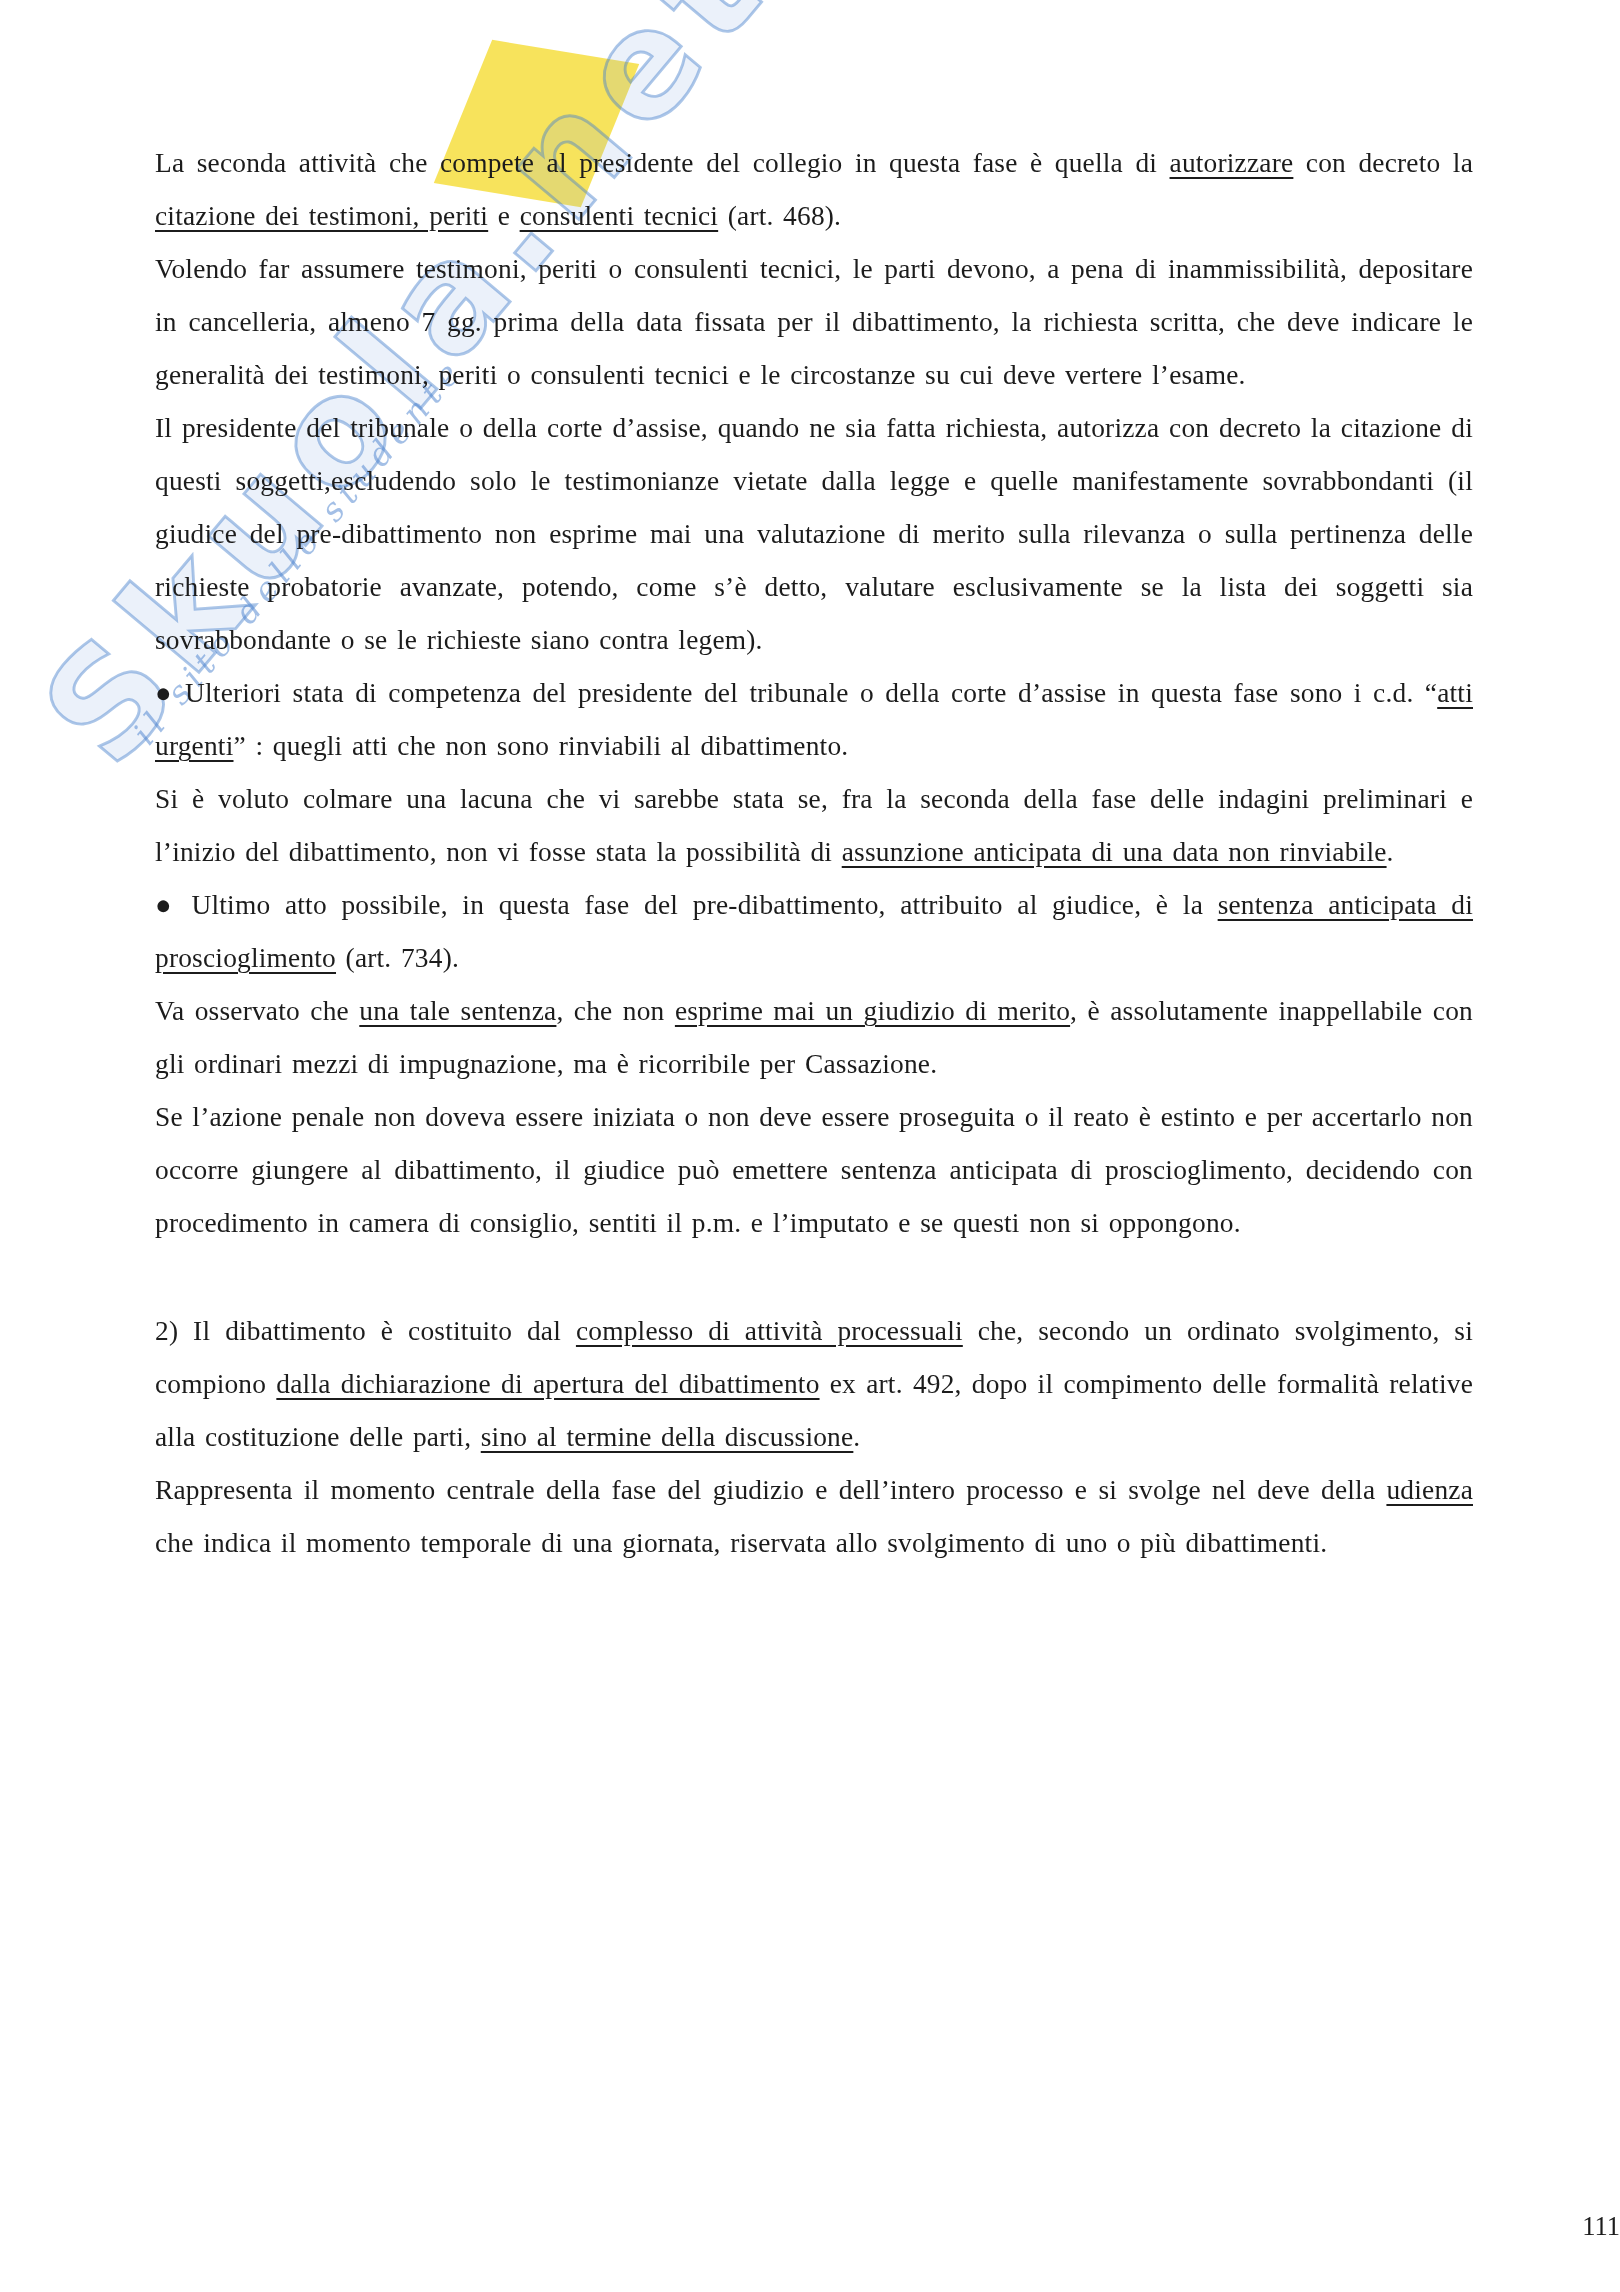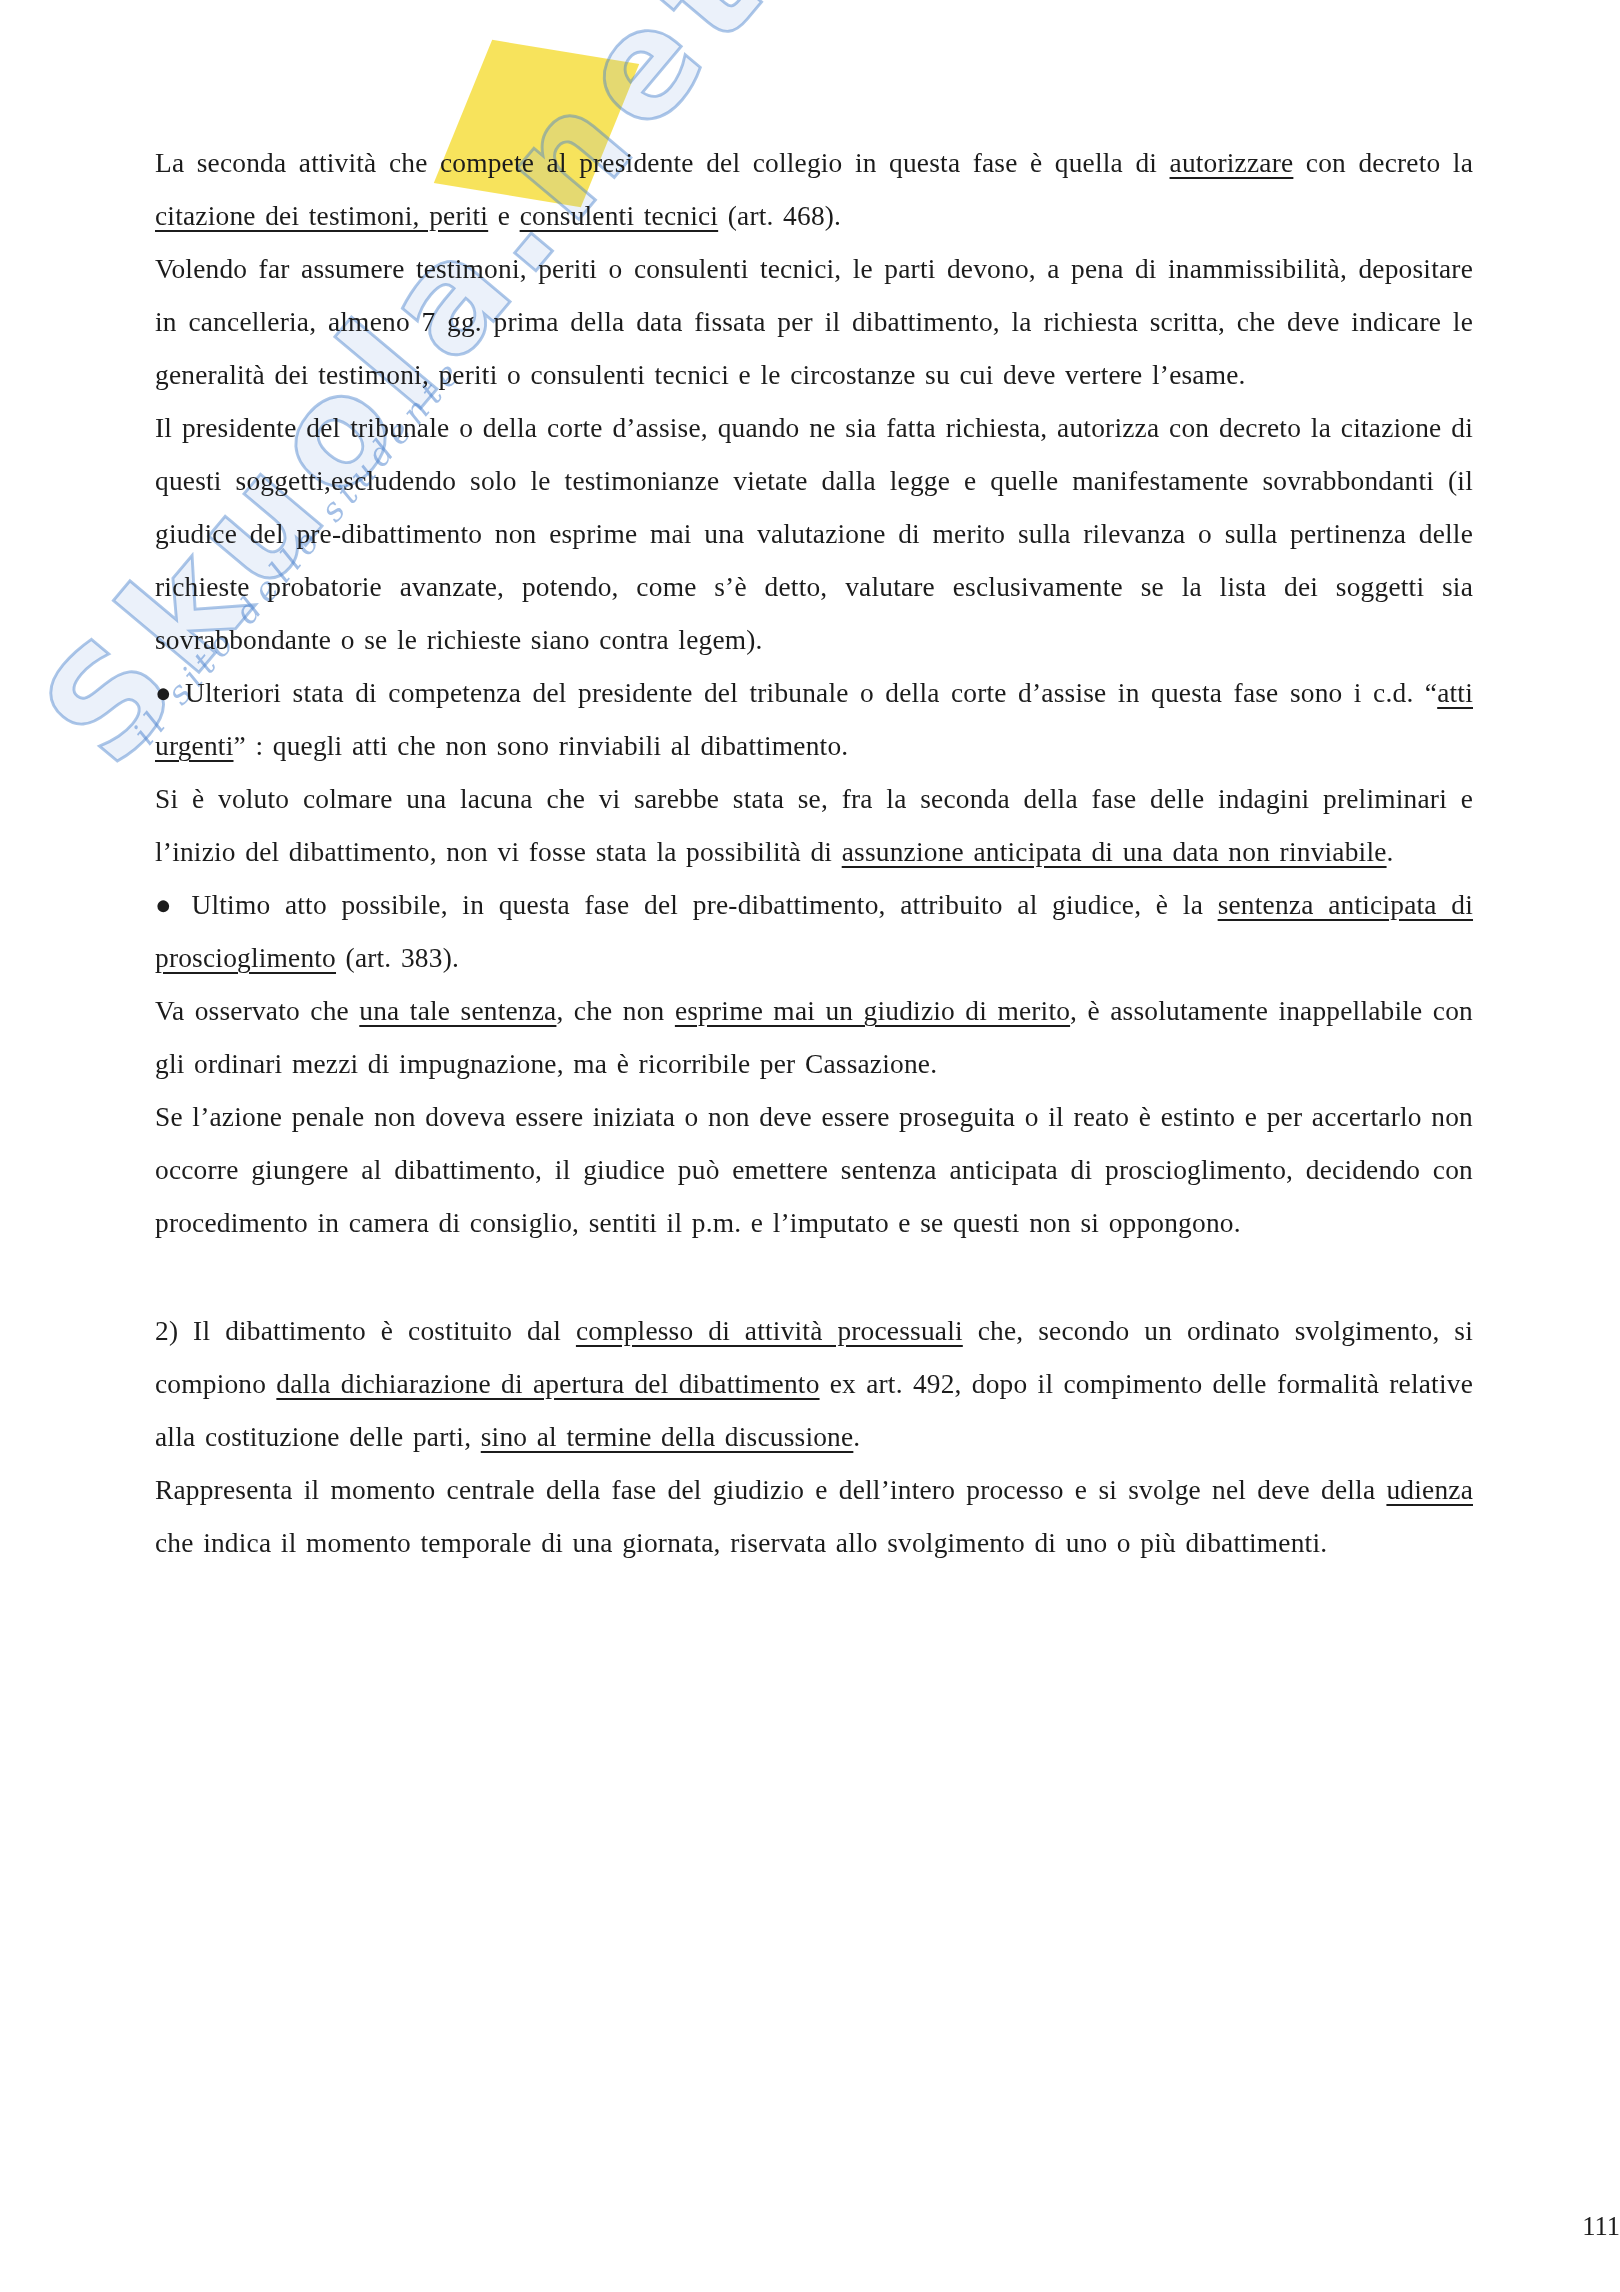--- a/index.html
+++ b/index.html
@@ -106,21 +106,21 @@
     <div class="wm-tagline">il sito dello studente</div>
   </div>
 
   <main class="content">
     <div>
         <p class="para"><span>La seconda attività che compete al presidente del collegio in questa fase è quella di </span><span class="u">autorizzare</span><span> con decreto la </span><span class="u">citazione dei testimoni, periti</span><span> e </span><span class="u">consulenti tecnici</span><span> (art. 468).</span></p>
         <p class="para"><span>Volendo far assumere testimoni, periti o consulenti tecnici, le parti devono, a pena di inammissibilità, depositare in cancelleria, almeno 7 gg. prima della data fissata per il dibattimento, la richiesta scritta, che deve indicare le generalità dei testimoni, periti o consulenti tecnici e le circostanze su cui deve vertere l’esame.</span></p>
         <p class="para"><span>Il presidente del tribunale o della corte d’assise, quando ne sia fatta richiesta, autorizza con decreto la citazione di questi soggetti,escludendo solo le testimonianze vietate dalla legge e quelle manifestamente sovrabbondanti (il giudice del pre-dibattimento non esprime mai una valutazione di merito sulla rilevanza o sulla pertinenza delle richieste probatorie avanzate, potendo, come s’è detto, valutare esclusivamente se la lista dei soggetti sia  sovrabbondante o se le richieste siano contra legem).</span></p>
         <p class="para"><span>● Ulteriori stata di competenza del presidente del tribunale o della corte d’assise in questa fase sono i c.d. “</span><span class="u">atti urgenti</span><span>” : quegli atti che non sono rinviabili al dibattimento.</span></p>
         <p class="para"><span>Si è voluto colmare una lacuna che vi sarebbe stata se, fra la seconda della fase delle indagini preliminari e l’inizio del dibattimento, non vi fosse stata la possibilità di </span><span class="u">assunzione anticipata di una data non rinviabile</span><span>.</span></p>
-        <p class="para"><span>● Ultimo atto possibile, in questa fase del pre-dibattimento, attribuito al giudice, è la </span><span class="u">sentenza anticipata di proscioglimento</span><span> (art. 383).</span></p>
+        <p class="para"><span>● Ultimo atto possibile, in questa fase del pre-dibattimento, attribuito al giudice, è la </span><span class="u">sentenza anticipata di proscioglimento</span><span> (art. 734).</span></p>
         <p class="para"><span>Va osservato che </span><span class="u">una tale sentenza</span><span>, che non </span><span class="u">esprime mai un giudizio di merito</span><span>, è assolutamente inappellabile con gli ordinari mezzi di impugnazione, ma è ricorribile per Cassazione.</span></p>
         <p class="para"><span>Se l’azione penale non doveva essere iniziata o non deve essere proseguita o il reato è estinto e per accertarlo non occorre giungere al dibattimento, il giudice può emettere sentenza anticipata di proscioglimento, decidendo con procedimento in camera di consiglio, sentiti il p.m. e l’imputato e se questi non si oppongono.</span></p>
         <p class="para space-before"><span>2) Il dibattimento è costituito dal </span><span class="u">complesso di attività processuali</span><span> che, secondo un ordinato svolgimento, si compiono </span><span class="u">dalla dichiarazione di apertura del dibattimento</span><span> ex art. 492, dopo il compimento delle formalità relative alla costituzione delle parti, </span><span class="u">sino al termine della discussione</span><span>.</span></p>
         <p class="para"><span>Rappresenta il momento centrale della fase del giudizio e dell’intero processo e si svolge nel deve della </span><span class="u">udienza</span><span> che indica il momento temporale di una giornata, riservata allo svolgimento di uno o più dibattimenti.</span></p>
       </div>
   </main>
 
   <div class="page-number">111</div>
 
 </div>

